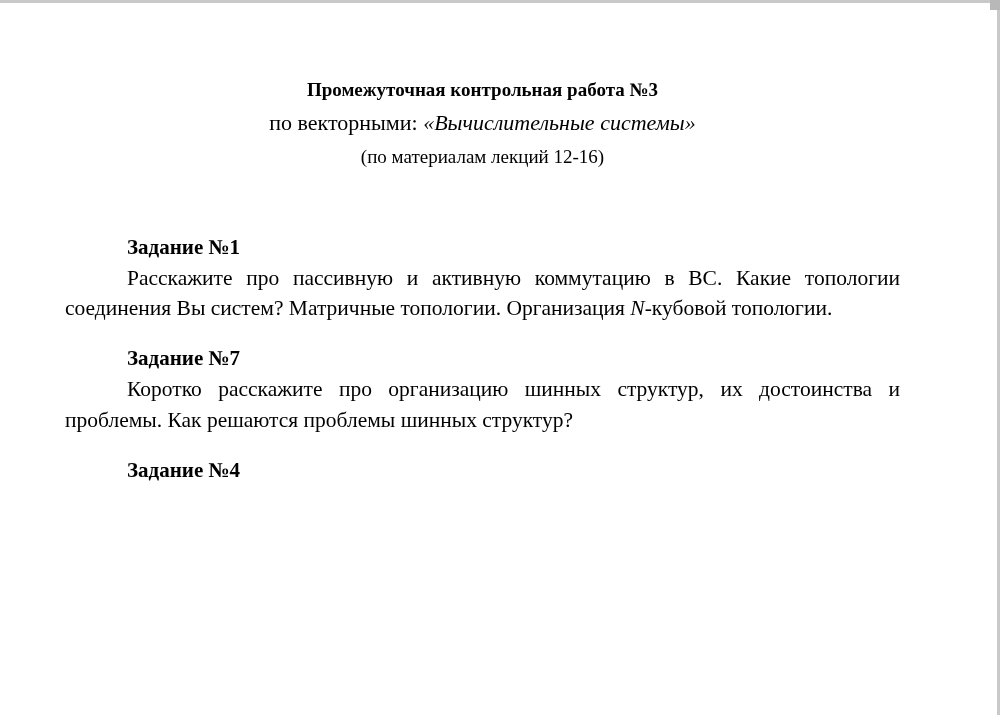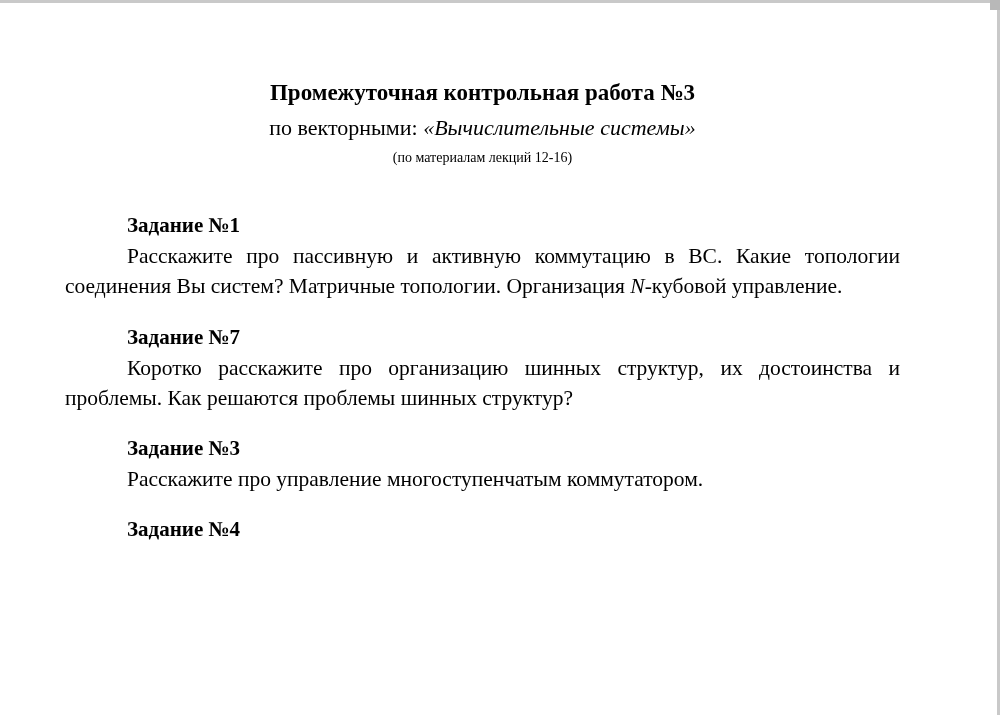--- a/index.html
+++ b/index.html
@@ -49,41 +49,41 @@
   .content {
     position: absolute;
     left: 65px;
     top: 78px;
     width: 835px;
   }
   .title-block {
     text-align: center;
   }
   .doc-title {
-    font-size: 23px;
+    font-size: 19px;
     font-weight: bold;
     line-height: 1.28;
     margin: 0;
   }
   .doc-subtitle {
     font-size: 22px;
     line-height: 1.35;
     margin: 6px 0 0 0;
   }
   .doc-subtitle .discipline {
     font-weight: normal;
     font-style: italic;
   }
   .doc-note {
-    font-size: 14px;
+    font-size: 19px;
     line-height: 1.35;
     margin: 6px 0 0 0;
   }
   .tasks {
-    margin-top: 44px;
+    margin-top: 64px;
   }
   .task {
     margin-bottom: 22px;
   }
   .task-heading {
     font-size: 21px;
     font-weight: bold;
     text-indent: 62px;
     margin: 0 0 2px 0;
     line-height: 1.3;
@@ -117,32 +117,28 @@
     <div class="title-block">
       <h1 class="doc-title">Промежуточная контрольная работа №3</h1>
       <p class="doc-subtitle"><span>по векторными: </span><span class="discipline">«Вычислительные системы»</span></p>
       <p class="doc-note">(по материалам лекций 12-16)</p>
     </div>
 
     <div class="tasks">
 
       <div class="task">
         <p class="task-heading">Задание №1</p>
-        <p class="task-body"><span>Расскажите про пассивную и активную коммутацию в ВС. Какие топологии соединения Вы систем? Матричные топологии. Организация </span><span class="ital">N</span><span>-кубовой управление.</span></p>
+        <p class="task-body"><span>Расскажите про пассивную и активную коммутацию в ВС. Какие топологии соединения Вы систем? Матричные топологии. Организация </span><span class="ital">N</span><span>-кубовой топологии.</span></p>
       </div>
 
       <div class="task">
         <p class="task-heading">Задание №7</p>
         <p class="task-body"><span>Коротко расскажите про организацию шинных структур, их достоинства и проблемы. Как решаются проблемы шинных структур?</span><span class="ital"></span><span></span></p>
       </div>
 
-      <div class="task">
-        <p class="task-heading">Задание №3</p>
-        <p class="task-body no-justify"><span>Расскажите про управление многоступенчатым коммутатором.</span><span class="ital"></span><span></span></p>
-      </div>
 
       <div class="task">
         <p class="task-heading">Задание №4</p>
       </div>
 
     </div>
   </div>
 </div>
 
 </body></html>

